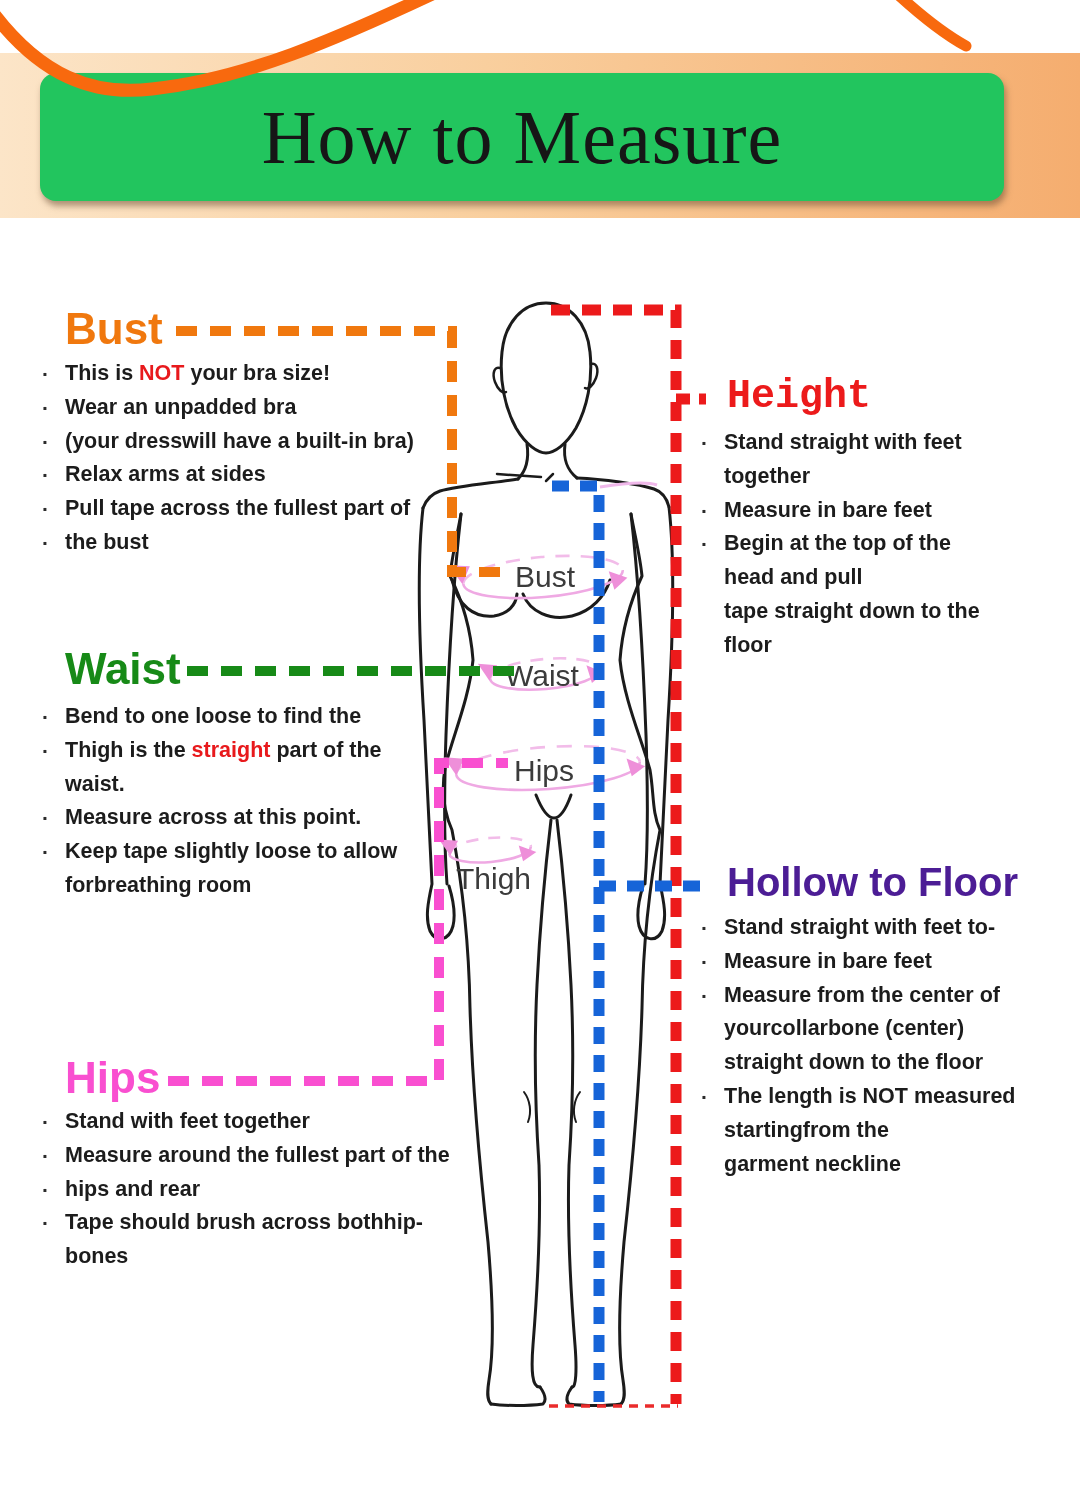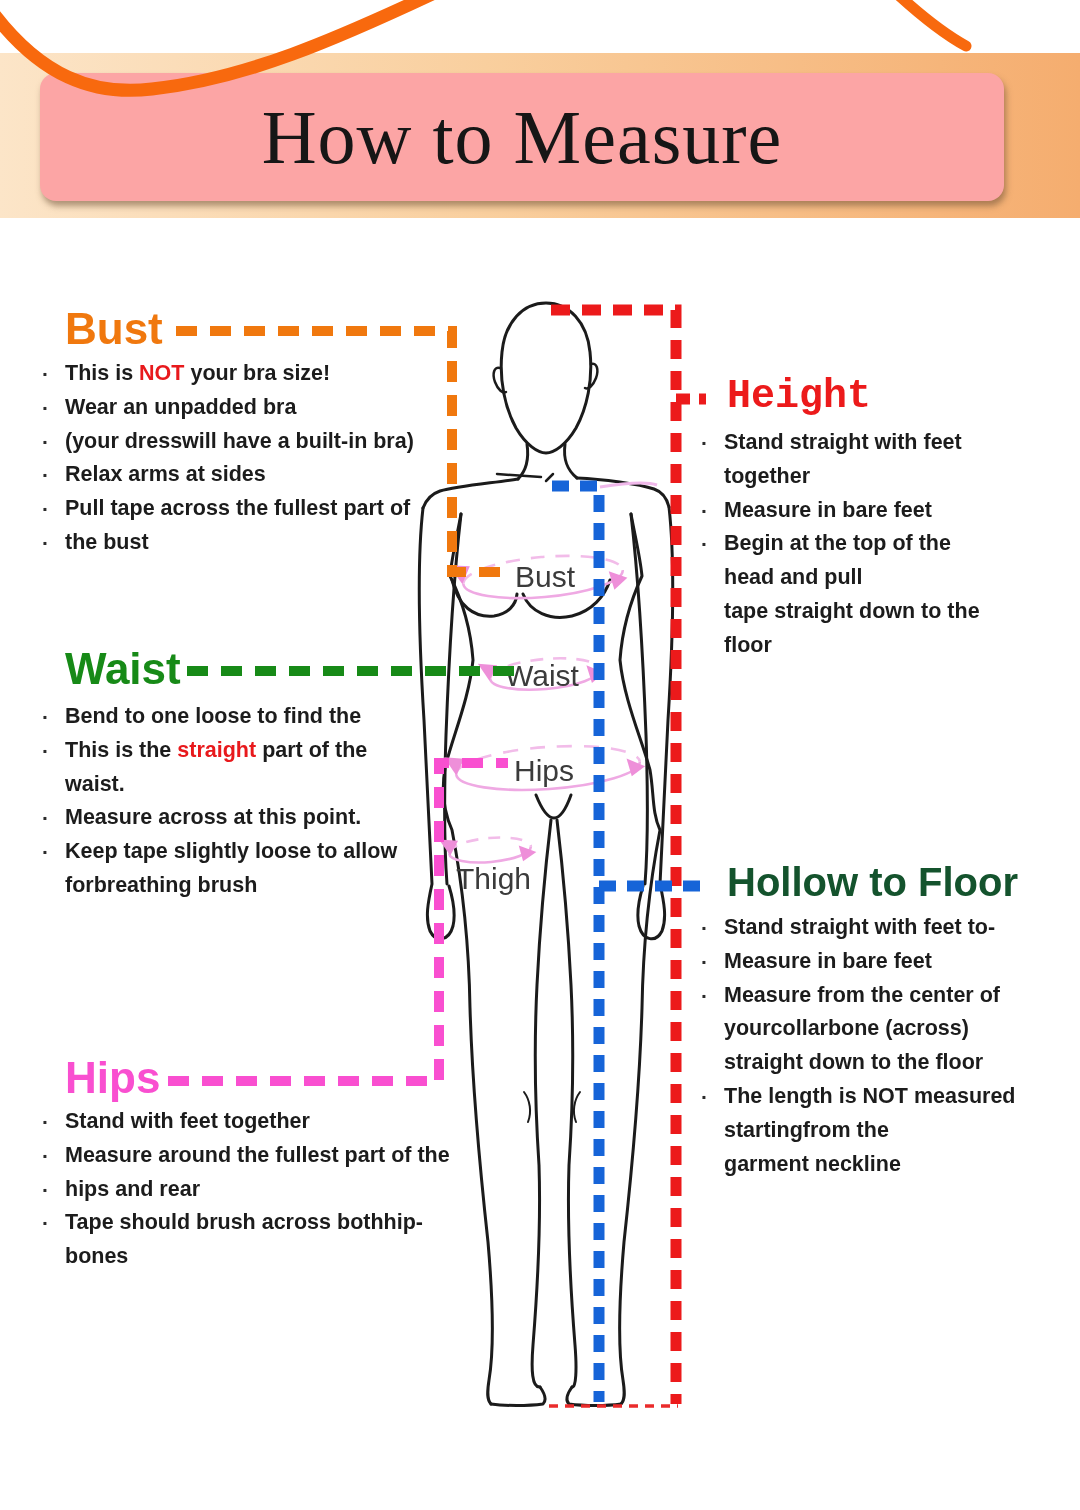--- a/index.html
+++ b/index.html
@@ -2,38 +2,38 @@
 <html><head>
 <meta charset="utf-8">
 <style>
   html,body{margin:0;padding:0;background:#ffffff;}
   .stage{position:relative;width:1080px;height:1510px;background:#ffffff;overflow:hidden;
          font-family:"Liberation Sans",sans-serif;}
 
   
   .banner{position:absolute;left:0;top:53px;width:1080px;height:165px;
           background:linear-gradient(90deg,#fce5c8 0%,#f9cf9e 45%,#f5ad6f 100%);}
-  .title-card{position:absolute;left:40px;top:73px;width:964px;height:128px;background:#fca5a5;
+  .title-card{position:absolute;left:40px;top:73px;width:964px;height:128px;background:#22c55e;
               border-radius:16px;box-shadow:2px 5px 6px rgba(110,80,55,.55);
               display:flex;align-items:center;justify-content:center;}
   .page-title{font-family:"Liberation Serif",serif;font-weight:400;font-size:76px;color:#161616;
               letter-spacing:1px;white-space:nowrap;}
   .swoosh{position:absolute;left:0;top:0;pointer-events:none;}
 
   
   .diagram{position:absolute;left:0;top:0;pointer-events:none;}
   .fig-label{font-family:"Liberation Sans",sans-serif;font-size:30px;fill:#3b3b3b;}
 
   
   .sec-title{position:absolute;font-weight:700;white-space:nowrap;}
   #t-bust  {left:65px;top:304px;font-size:44px;color:#f0780e;}
   #t-waist {left:65px;top:644px;font-size:44px;color:#178a17;}
   #t-hips  {left:65px;top:1053px;font-size:44px;color:#f94fd0;}
   #t-height{left:727px;top:374px;font-size:40px;color:#ec1a1b;font-family:Liberation Mono, monospace;}
-  #t-hollow{left:727px;top:860px;font-size:40px;color:#14532d;}
+  #t-hollow{left:727px;top:860px;font-size:40px;color:#4c1d95;}
 
   
   .list{position:absolute;font-weight:700;font-size:21.5px;color:#1c1c1c;}
   .row{display:flex;align-items:flex-start;line-height:33.8px;}
   .dot{flex:0 0 23px;width:23px;font-size:21px;color:#2b2b2b;}
   .dot.hide{visibility:hidden;}
   .txt{white-space:nowrap;}
   .red{color:#e8191c;}
   #bust-list  {left:42px;top:357px;}
   #waist-list {left:42px;top:700px;}
@@ -178,37 +178,37 @@
         <span class="txt"><span>the bust</span></span>
       </div>
     </div>
   <div class="list" id="waist-list">
       <div class="row">
         <span class="dot">·</span>
         <span class="txt"><span>Bend to one loose to find the</span></span>
       </div>
       <div class="row">
         <span class="dot">·</span>
-        <span class="txt"><span>This is the </span><span class="red">straight</span><span> part of the</span></span>
+        <span class="txt"><span>Thigh is the </span><span class="red">straight</span><span> part of the</span></span>
       </div>
       <div class="row">
         <span class="dot hide">·</span>
         <span class="txt"><span>waist.</span></span>
       </div>
       <div class="row">
         <span class="dot">·</span>
         <span class="txt"><span>Measure across at this point.</span></span>
       </div>
       <div class="row">
         <span class="dot">·</span>
         <span class="txt"><span>Keep tape slightly loose to allow</span></span>
       </div>
       <div class="row">
         <span class="dot hide">·</span>
-        <span class="txt"><span>forbreathing brush</span></span>
+        <span class="txt"><span>forbreathing room</span></span>
       </div>
     </div>
   <div class="list" id="hips-list">
       <div class="row">
         <span class="dot">·</span>
         <span class="txt"><span>Stand with feet together</span></span>
       </div>
       <div class="row">
         <span class="dot">·</span>
         <span class="txt"><span>Measure around the fullest part of the</span></span>
@@ -264,21 +264,21 @@
       <div class="row">
         <span class="dot">·</span>
         <span class="txt"><span>Measure in bare feet</span></span>
       </div>
       <div class="row">
         <span class="dot">·</span>
         <span class="txt"><span>Measure from the center of</span></span>
       </div>
       <div class="row">
         <span class="dot hide">·</span>
-        <span class="txt"><span>yourcollarbone (across)</span></span>
+        <span class="txt"><span>yourcollarbone (center)</span></span>
       </div>
       <div class="row">
         <span class="dot hide">·</span>
         <span class="txt"><span>straight down to the floor</span></span>
       </div>
       <div class="row">
         <span class="dot">·</span>
         <span class="txt"><span>The length is NOT measured</span></span>
       </div>
       <div class="row">

